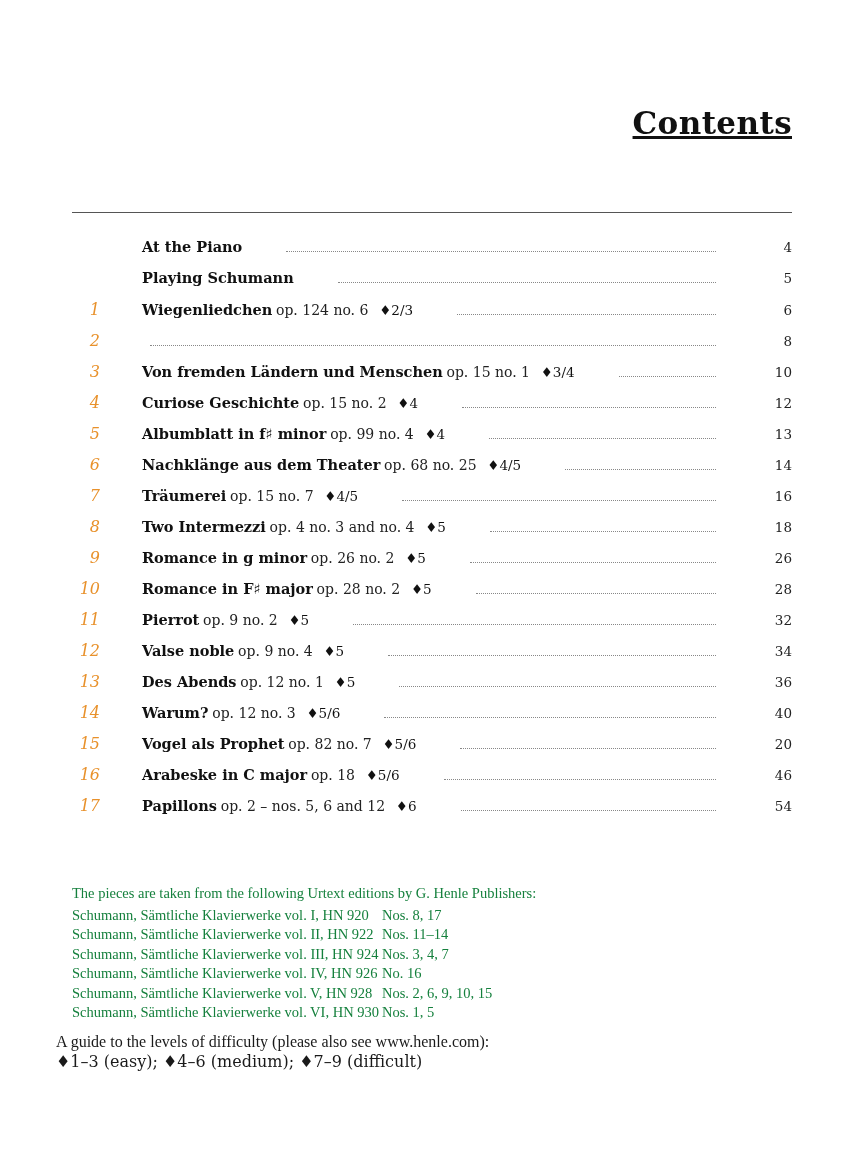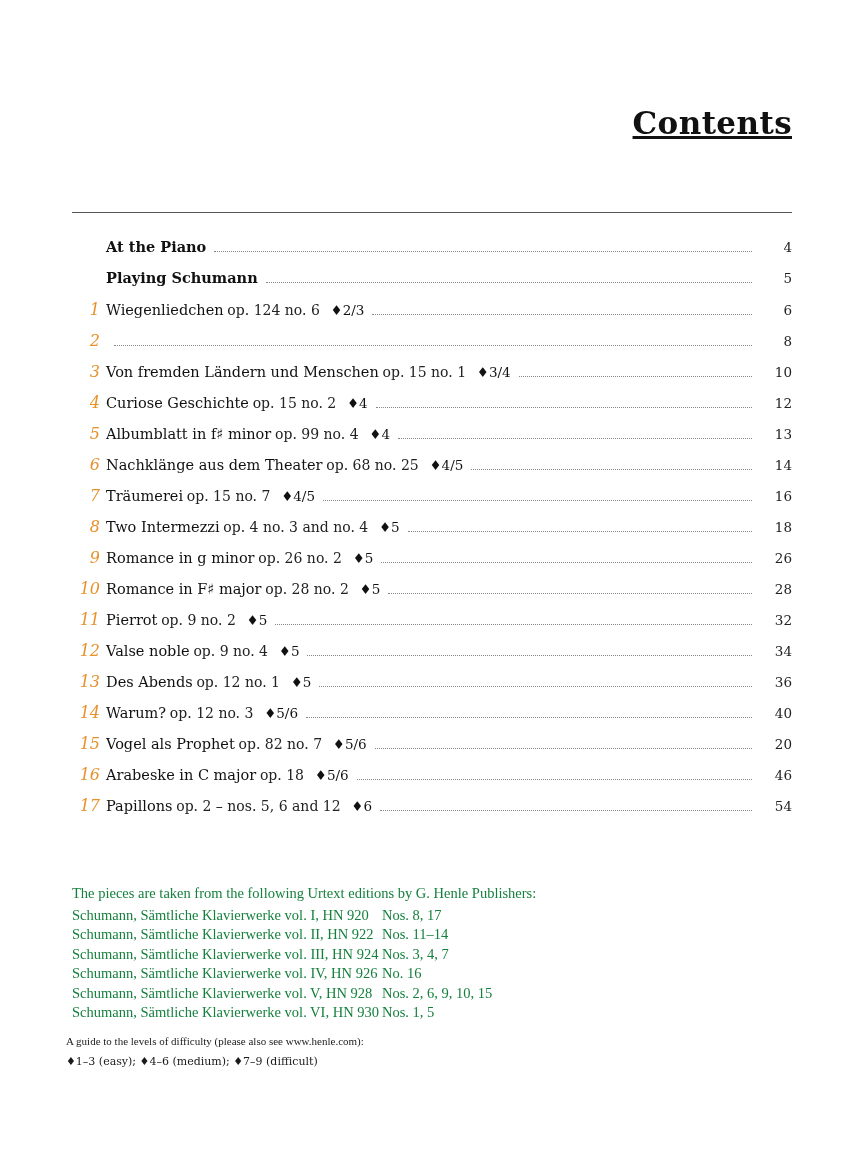--- a/index.html
+++ b/index.html
@@ -45,38 +45,39 @@
     position: absolute;
     left: 72px;
     top: 238px;
     width: 720px;
   }
   .row {
     display: flex;
     align-items: baseline;
     height: 31px;
     font-size: 15px;
+    gap: 36px;
   }
   .num {
     width: 28px;
     flex: 0 0 28px;
     text-align: right;
     padding-right: 6px;
     font-family: "DejaVu Serif", serif;
     font-style: italic;
     font-size: 16px;
     color: #e8912b;
   }
   .entry {
     white-space: nowrap;
     font-size: 15px;
   }
   .entry .name {
     font-family: "DejaVu Serif", serif;
-    font-weight: normal;
+    font-weight: bold;
     font-size: 14.5px;
     color: #111;
   }
   .entry .opus {
     font-family: "DejaVu Serif", serif;
     font-weight: normal;
     font-size: 14px;
     color: #222;
   }
   .entry .level {
@@ -120,25 +121,25 @@
   }
   .srcrow .src {
     width: 310px;
     flex: 0 0 310px;
   }
   .srcrow .nos {
     flex: 1 1 auto;
   }
   .guide {
     position: absolute;
-    left: 66px;
+    left: 56px;
     top: 1032px;
     width: 720px;
     font-family: "Liberation Serif", serif;
-    font-size: 11px;
+    font-size: 16px;
     line-height: 19.5px;
     color: #1a1a1a;
   }
   .guide .lv {
     font-family: "DejaVu Serif", serif;
   }
 </style>
 </head>
 <body>
 

